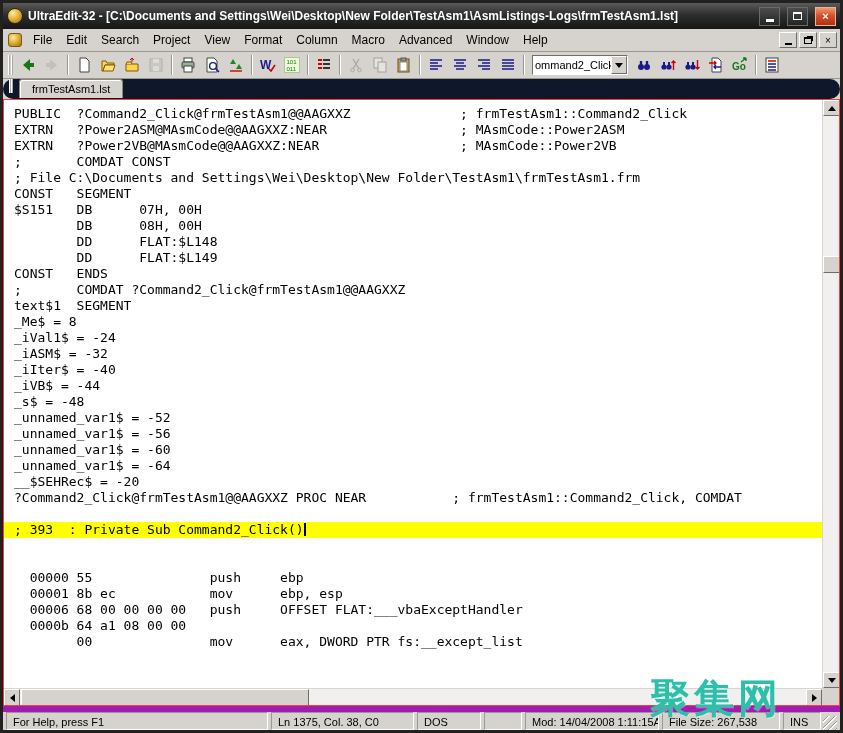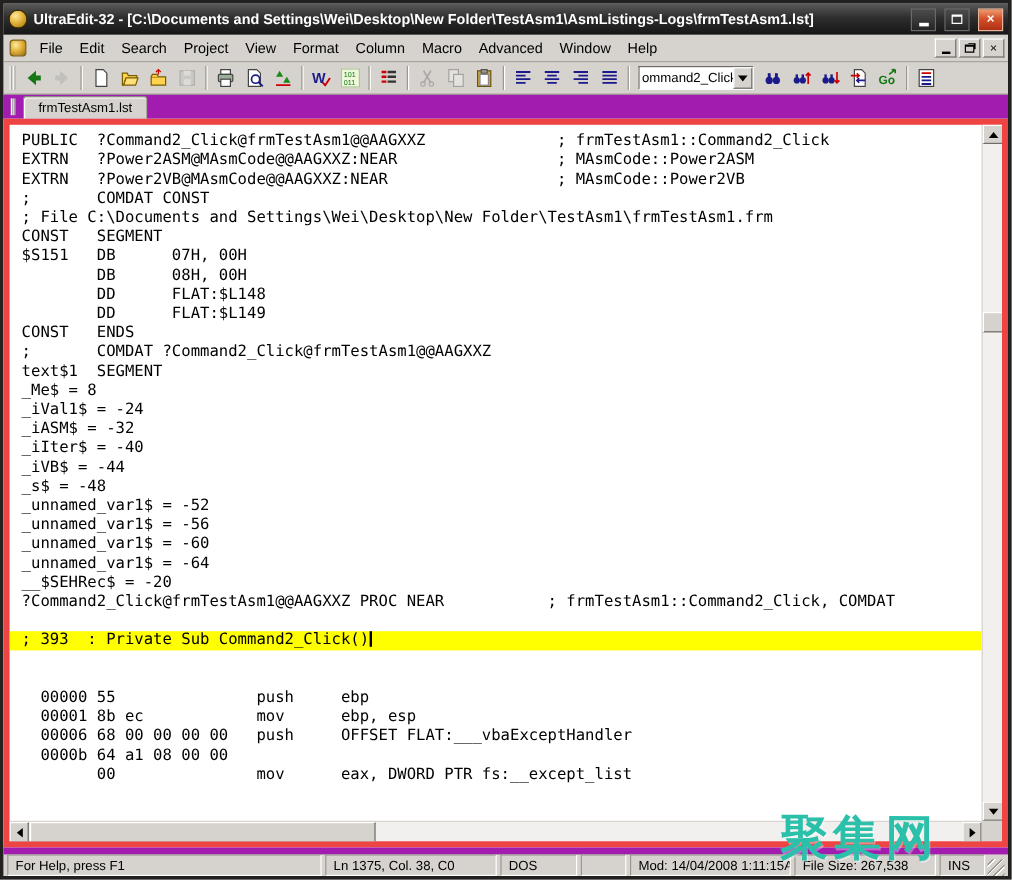--- a/index.html
+++ b/index.html
@@ -45,29 +45,29 @@
   .tbtn svg { width:16px; height:16px; }
   .tsep { width:2px; height:20px; margin:0 3px; border-left:1px solid #9b9890; border-right:1px solid #fff; }
   .combo { width:96px; height:20px; margin:0 4px; background:#fff; display:flex;
            border:1px solid; border-color:#6f6d68 #fff #fff #6f6d68; }
   .combo-text { flex:1; font-size:11px; padding:3px 1px 0 2px; white-space:nowrap; overflow:hidden; }
   .combo-btn { width:16px; background:#d6d3ce; border:1px solid; border-color:#fff #6f6d68 #6f6d68 #fff;
                display:flex; align-items:center; justify-content:center; }
   .tri-down { width:0; height:0; border:4px solid transparent; border-top:5px solid #000; margin-top:4px; }
 
   
-  .tabbar { height:20px; flex:0 0 20px; display:flex; align-items:center; padding:0 2px;
-            background:#a21caf; }
+  .tabbar { height:20px; flex:0 0 20px; display:flex; align-items:flex-start; padding:0 2px;
+            background:#0f172a;border-radius:10px; }
   .tabgrip { width:4px; height:14px; margin:0 6px 1px 4px; border-left:2px ridge #fff; border-right:2px ridge #fff; }
   .tab { height:19px; padding:3px 12px 0 12px; font-size:11px; background:#d6d3ce;
          border:1px solid #8a8880; border-bottom:none; border-top-left-radius:3px; border-top-right-radius:3px;
          box-shadow:inset 1px 1px 0 #fff; }
 
   
-  .editor { flex:1; position:relative; background:#fff; border:5px solid #ef4444; overflow:hidden; }
+  .editor { flex:1; position:relative; background:#fff; border:1px solid #ef4444; overflow:hidden; }
   .code { position:absolute; inset:0 17px 17px 0; overflow:hidden; padding-top:6px;
           font-family:"DejaVu Sans Mono", monospace; font-size:13px; line-height:16px; color:#000; }
   .line { height:16px; white-space:pre; padding-left:10px; }
   .line.hl { background:#ffff00; }
   .caret { display:inline-block; width:2px; height:13px; background:#000; vertical-align:-2px; }
 
   
   .vscroll { position:absolute; top:0; right:0; bottom:17px; width:17px; background:#f2f0ee;
              border-left:1px solid #d8d5d0; }
   .hscroll { position:absolute; left:0; right:17px; bottom:0; height:17px; background:#f2f0ee;

